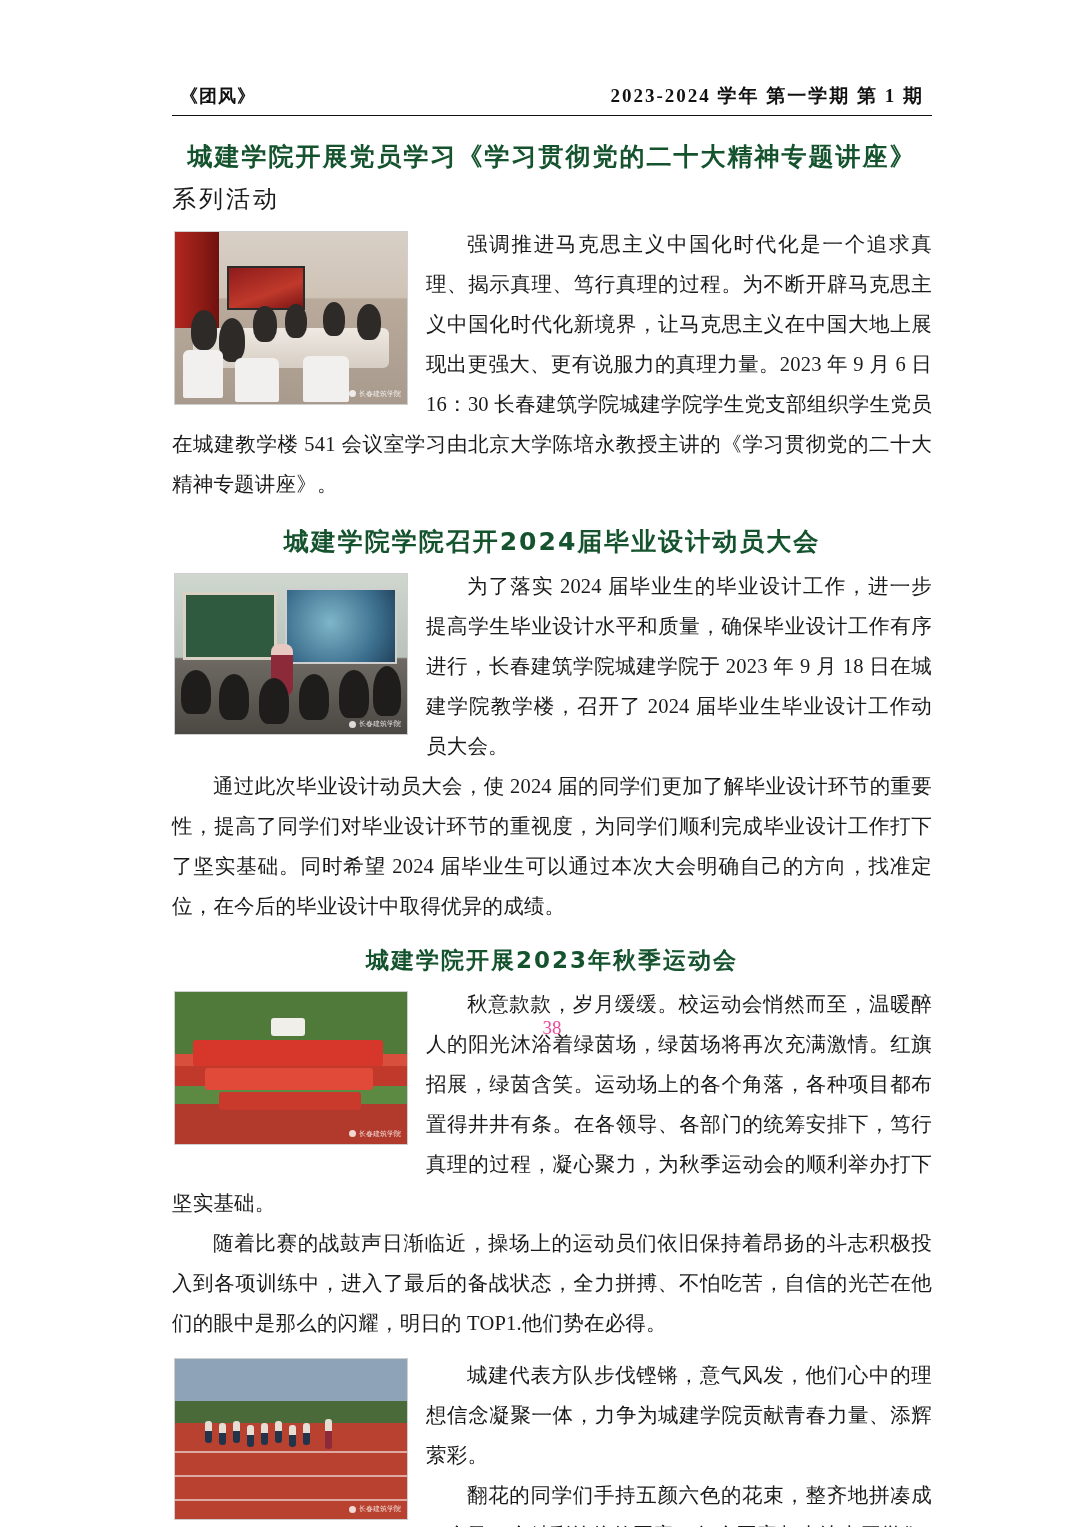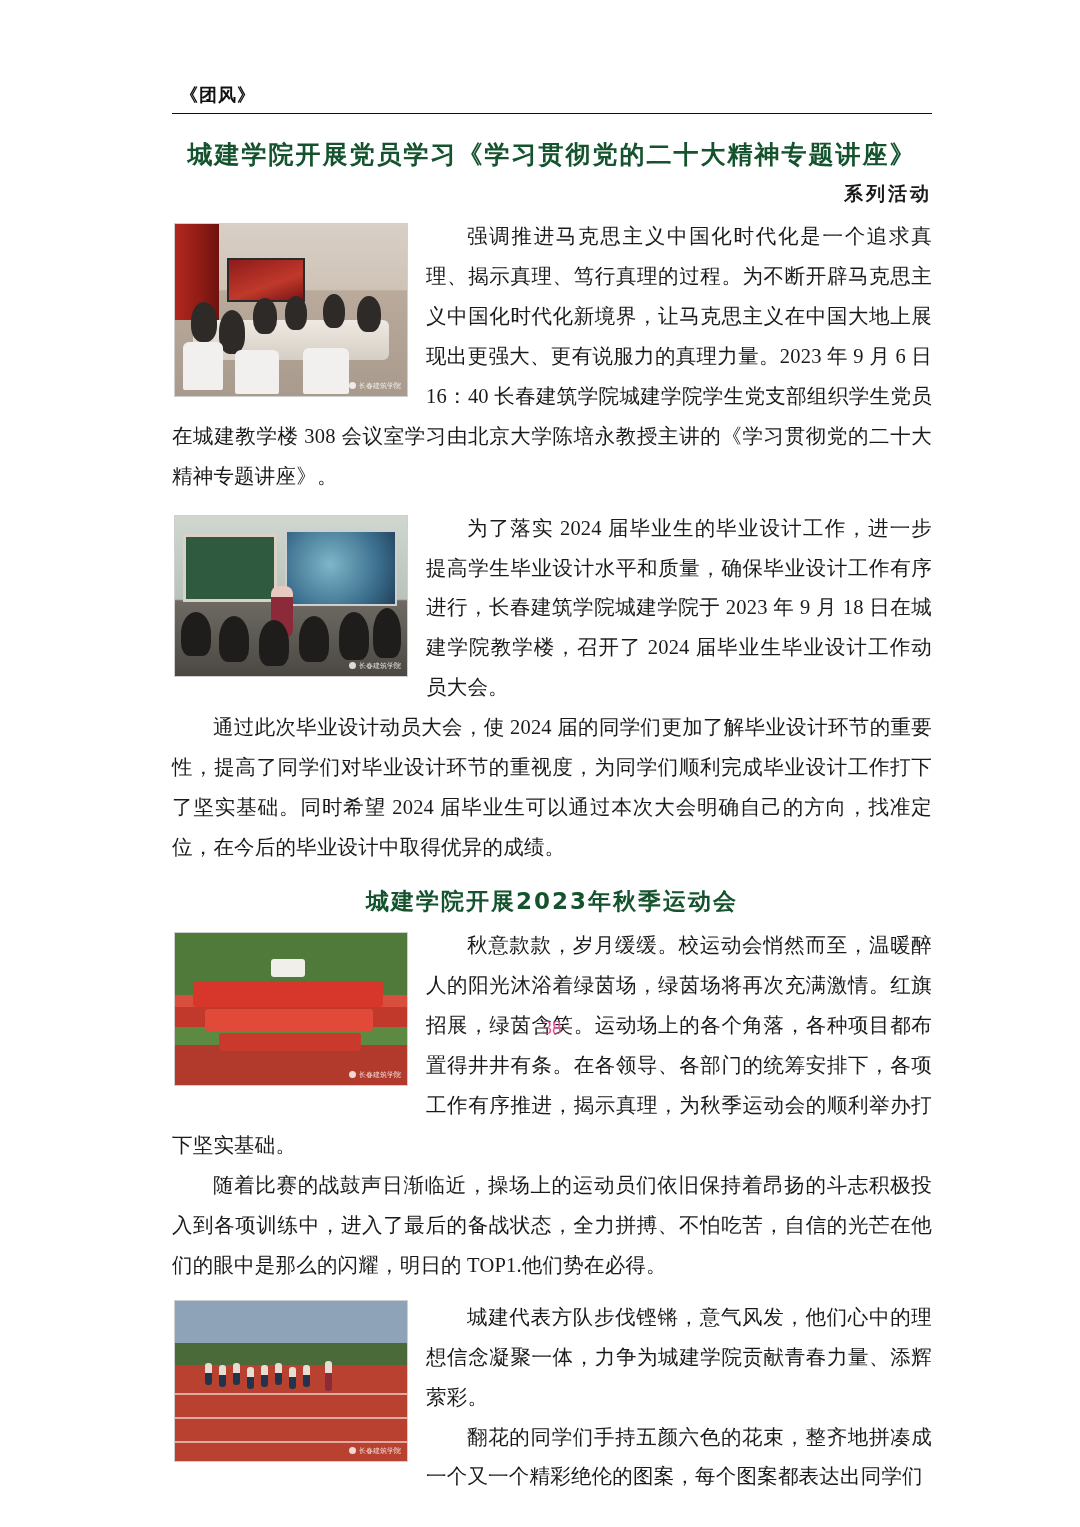--- a/index.html
+++ b/index.html
@@ -60,24 +60,24 @@
     font-size: 25px;
     letter-spacing: 2px;
     line-height: 1.55;
     color: #14532d;
     margin: 4px 0 6px 0;
   }
   .h-article.small {
     font-size: 23px;
   }
   .h-sub {
-    text-align: right;
+    text-align: left;
     font-family: "DejaVu Sans", sans-serif;
-    font-weight: bold;
-    font-size: 19px;
+    font-weight: normal;
+    font-size: 24px;
     letter-spacing: 3px;
     margin: 2px 0 10px 0;
   }
 
   
   .body-text {
     font-size: 20.5px;
     line-height: 1.95;
     text-align: justify;
     text-justify: inter-ideograph;
@@ -176,20 +176,21 @@
     color: #ec4899;
   }
 </style>
 </head>
 <body>
 
 <div class="page">
 
   <div class="runhead">
     <span class="left">《团风》</span>
+    <span class="right">2023-2024 学年  第一学期  第 1 期</span>
   </div>
   <hr class="rule">
 
   <div class="section clearfix">
     <div class="h-article">城建学院开展党员学习《学习贯彻党的二十大精神专题讲座》</div>
     <div class="h-sub">系列活动</div>
 
     <div class="photo ph1">
       <div class="bg"></div>
       <div class="curtain"></div>
@@ -204,25 +205,26 @@
       <div class="w" style="left:8px;top:118px;width:40px;height:48px;"></div>
       <div class="w" style="left:60px;top:126px;width:44px;height:44px;"></div>
       <div class="w" style="left:128px;top:124px;width:46px;height:46px;"></div>
       <div class="wm">
         <span class="dot"></span>
         <span>长春建筑学院</span>
       </div>
     </div>
 
     <div class="body-text">
-      <p>强调推进马克思主义中国化时代化是一个追求真理、揭示真理、笃行真理的过程。为不断开辟马克思主义中国化时代化新境界，让马克思主义在中国大地上展现出更强大、更有说服力的真理力量。2023 年 9 月 6 日 16：40 长春建筑学院城建学院学生党支部组织学生党员在城建教学楼 308 会议室学习由北京大学陈培永教授主讲的《学习贯彻党的二十大精神专题讲座》。</p>
+      <p>强调推进马克思主义中国化时代化是一个追求真理、揭示真理、笃行真理的过程。为不断开辟马克思主义中国化时代化新境界，让马克思主义在中国大地上展现出更强大、更有说服力的真理力量。2023 年 9 月 6 日 16：30 长春建筑学院城建学院学生党支部组织学生党员在城建教学楼 541 会议室学习由北京大学陈培永教授主讲的《学习贯彻党的二十大精神专题讲座》。</p>
     </div>
   </div>
 
   <div class="section clearfix">
+    <div class="h-article" style="margin-top:18px">城建学院学院召开2024届毕业设计动员大会</div>
 
     <div class="photo ph2">
       <div class="bg"></div>
       <div class="board"></div>
       <div class="proj"></div>
       <div class="teacher"></div>
       <div class="person" style="left:6px;top:96px;width:30px;height:44px;"></div>
       <div class="person" style="left:44px;top:100px;width:30px;height:46px;"></div>
       <div class="person" style="left:84px;top:104px;width:30px;height:46px;"></div>
       <div class="person" style="left:124px;top:100px;width:30px;height:46px;"></div>
@@ -250,21 +252,21 @@
       <div class="crowd" style="left:30px;top:76px;width:168px;height:22px;background:#e14a38;"></div>
       <div class="crowd" style="left:44px;top:100px;width:142px;height:18px;background:#c93a2c;"></div>
       <div class="crowd" style="left:96px;top:26px;width:34px;height:18px;background:#f0efe9;"></div>
       <div class="wm">
         <span class="dot"></span>
         <span>长春建筑学院</span>
       </div>
     </div>
 
     <div class="body-text">
-      <p>秋意款款，岁月缓缓。校运动会悄然而至，温暖醉人的阳光沐浴着绿茵场，绿茵场将再次充满激情。红旗招展，绿茵含笑。运动场上的各个角落，各种项目都布置得井井有条。在各领导、各部门的统筹安排下，各项工作有序推进，揭示真理，为秋季运动会的顺利举办打下坚实基础。</p>
+      <p>秋意款款，岁月缓缓。校运动会悄然而至，温暖醉人的阳光沐浴着绿茵场，绿茵场将再次充满激情。红旗招展，绿茵含笑。运动场上的各个角落，各种项目都布置得井井有条。在各领导、各部门的统筹安排下，笃行真理的过程，凝心聚力，为秋季运动会的顺利举办打下坚实基础。</p>
     </div>
 
     <div class="body-text" style="clear:both">
       <p>随着比赛的战鼓声日渐临近，操场上的运动员们依旧保持着昂扬的斗志积极投入到各项训练中，进入了最后的备战状态，全力拼搏、不怕吃苦，自信的光芒在他们的眼中是那么的闪耀，明日的 TOP1.他们势在必得。</p>
     </div>
   </div>
 
   <div class="clearfix">
     <div class="photo ph4" style="margin-top:2px;">
       <div class="bg"></div>

